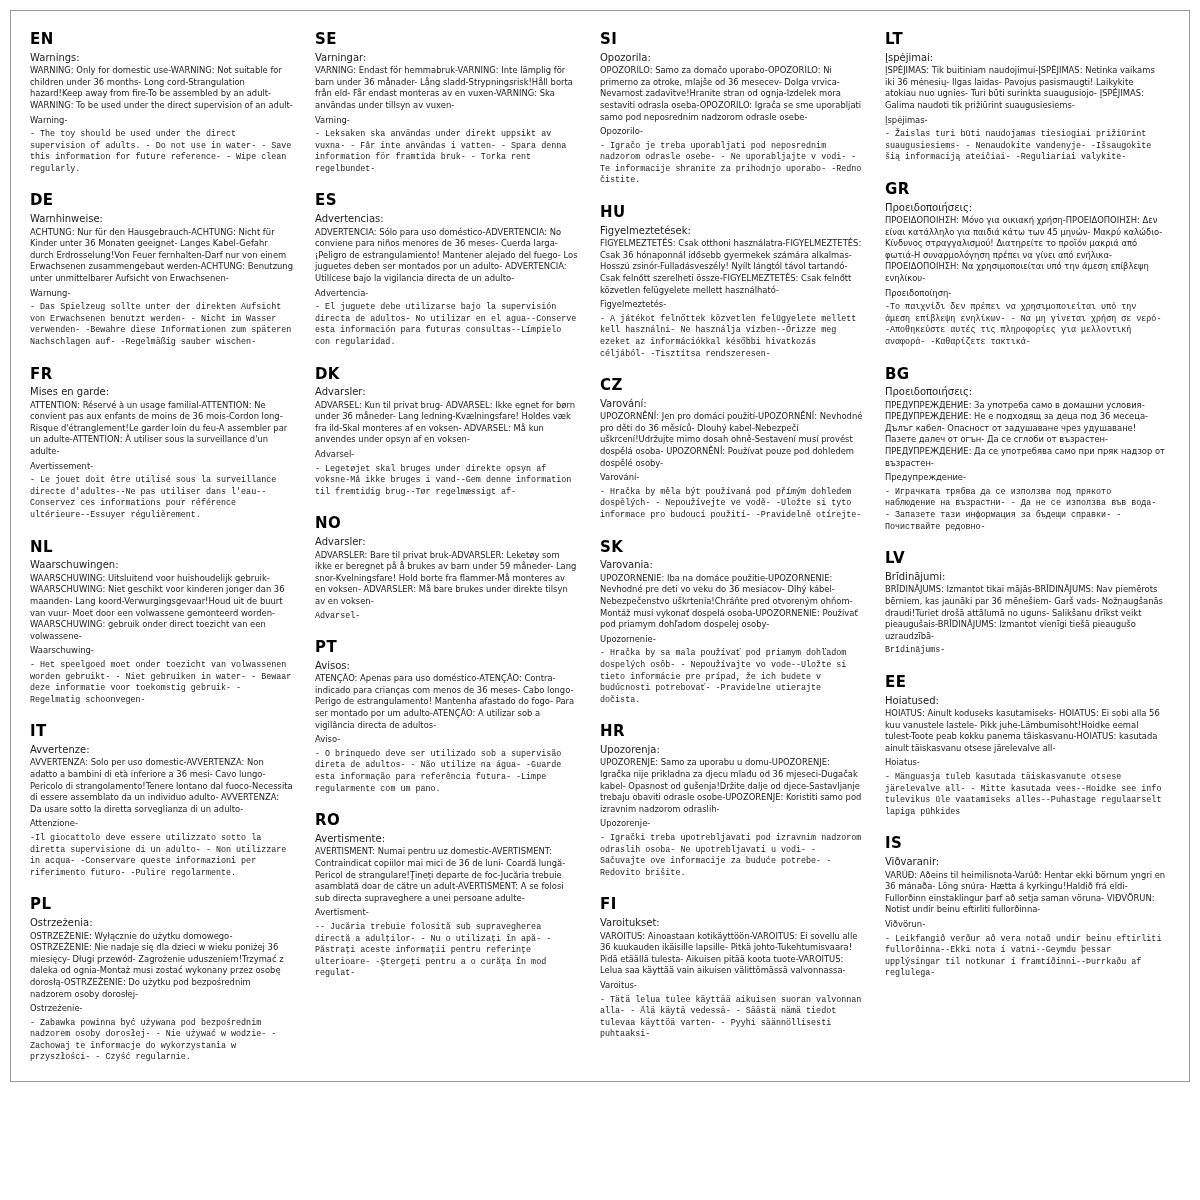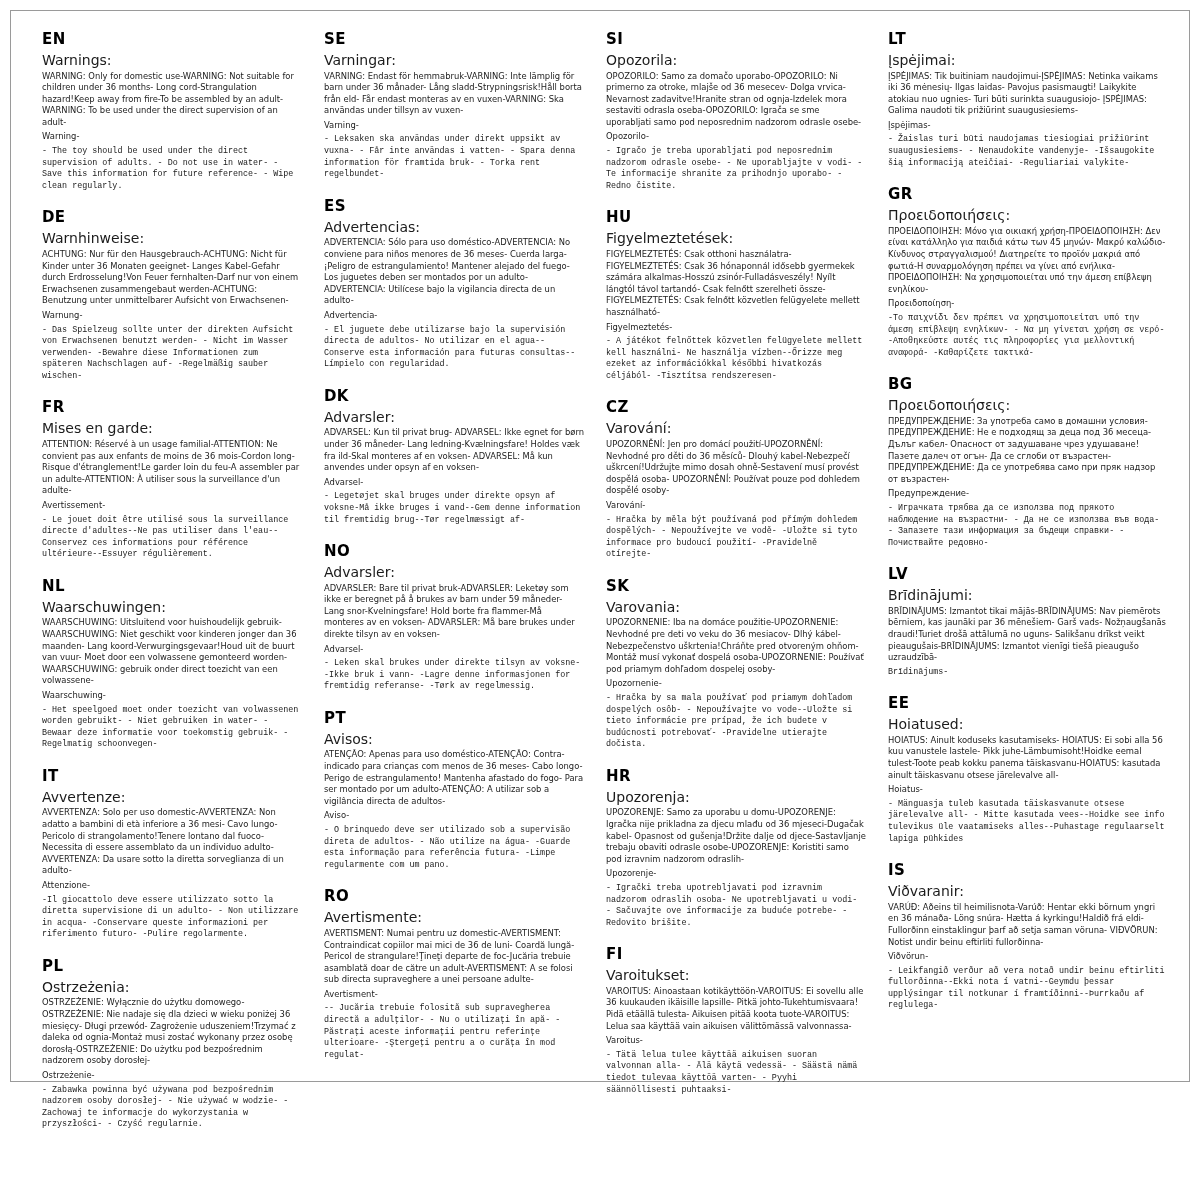--- a/index.html
+++ b/index.html
@@ -12,21 +12,21 @@
     height: 1200px;
     font-family: "DejaVu Sans", sans-serif;
     color: #1b1b1b;
     overflow: hidden;
   }
   #sheet {
     position: relative;
     width: 1200px;
     height: 1092px;
     box-sizing: border-box;
-    padding: 26px 22px 20px 34px;
+    padding: 26px 22px 20px 22px;
   }
   .border-frame {
     position: absolute;
     left: 10px;
     top: 10px;
     right: 10px;
     bottom: 10px;
     border: 1px solid #9a9a9a;
     pointer-events: none;
   }
@@ -51,21 +51,21 @@
   }
   .lang-code {
     font-size: 15px;
     font-weight: bold;
     letter-spacing: 0.4px;
     color: #000;
     margin-bottom: 3px;
     line-height: 1.05;
   }
   .lang-heading {
-    font-size: 14px;
+    font-size: 10px;
     line-height: 1.34;
     color: #1b1b1b;
     margin-bottom: 1px;
   }
   .lang-body {
     font-size: 8.4px;
     line-height: 1.38;
     color: #1b1b1b;
     margin-bottom: 3px;
     text-align: left;
@@ -145,21 +145,20 @@
         <div class="lang-heading">Advarsler:</div>
         <div class="lang-body">ADVARSEL: Kun til privat brug- ADVARSEL: Ikke egnet for børn under 36 måneder- Lang ledning-Kvælningsfare! Holdes væk fra ild-Skal monteres af en voksen- ADVARSEL: Må kun anvendes under opsyn af en voksen-</div>
         <div class="lang-body">Advarsel-</div>
         <div class="lang-body">- Legetøjet skal bruges under direkte opsyn af voksne-Må ikke bruges i vand--Gem denne information til fremtidig brug--Tør regelmæssigt af-</div>
       </div>
       <div class="lang-block">
         <div class="lang-code">NO</div>
         <div class="lang-heading">Advarsler:</div>
         <div class="lang-body">ADVARSLER: Bare til privat bruk-ADVARSLER: Leketøy som ikke er beregnet på å brukes av barn under 59 måneder- Lang snor-Kvelningsfare! Hold borte fra flammer-Må monteres av en voksen- ADVARSLER: Må bare brukes under direkte tilsyn av en voksen-</div>
         <div class="lang-body">Advarsel-</div>
-        <div class="lang-body">- Leken skal brukes under direkte tilsyn av voksne- -Ikke bruk i vann- -Lagre denne informasjonen for fremtidig referanse- -Tørk av regelmessig.</div>
       </div>
       <div class="lang-block">
         <div class="lang-code">PT</div>
         <div class="lang-heading">Avisos:</div>
         <div class="lang-body">ATENÇÃO: Apenas para uso doméstico-ATENÇÃO: Contra-indicado para crianças com menos de 36 meses- Cabo longo- Perigo de estrangulamento! Mantenha afastado do fogo- Para ser montado por um adulto-ATENÇÃO: A utilizar sob a vigilância directa de adultos-</div>
         <div class="lang-body">Aviso-</div>
         <div class="lang-body">- O brinquedo deve ser utilizado sob a supervisão direta de adultos- - Não utilize na água- -Guarde esta informação para referência futura- -Limpe regularmente com um pano.</div>
       </div>
       <div class="lang-block">
         <div class="lang-code">RO</div>

